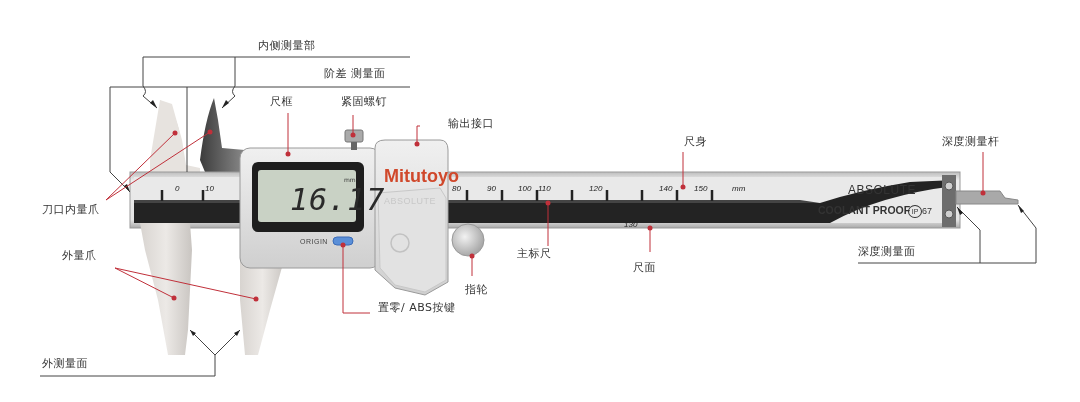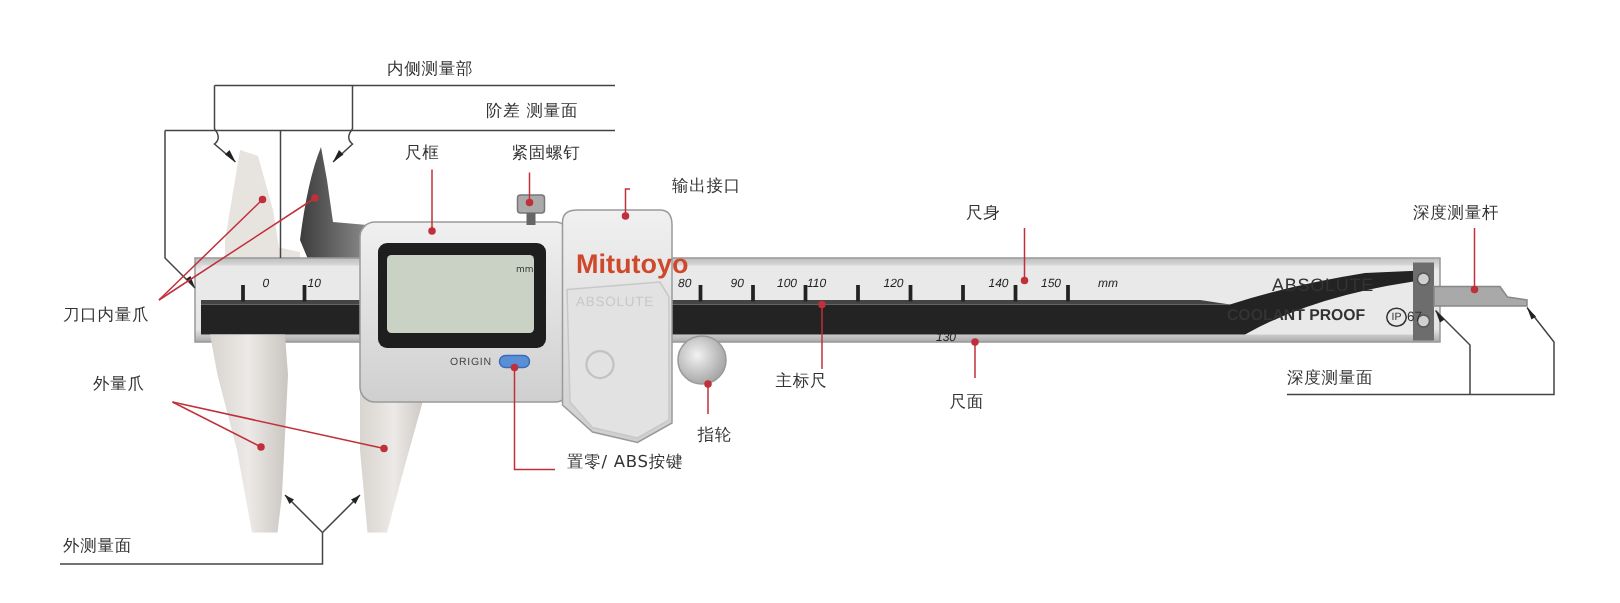--- a/index.html
+++ b/index.html
@@ -8,21 +8,21 @@
   .stage { position: absolute; left: 0; top: 0; width: 1080px; height: 402px; }
   svg.art { position: absolute; left: 0; top: 0; }
   .label { position: absolute; font-size: 11px; color: #333; white-space: nowrap; line-height: 1; letter-spacing: 0.5px; }
   .ruler-num { position: absolute; font-size: 8px; font-style: italic; color: #222; font-family: "Liberation Sans", sans-serif; }
   .lcd-text { position: absolute; font-family: "DejaVu Sans Mono", monospace; font-style: italic; font-size: 30px; color: #2a2a2a; letter-spacing: 1px; }
   .lcd-unit { position: absolute; font-size: 6px; color: #333; }
   .brand { position: absolute; font-family: "Liberation Sans", sans-serif; font-weight: bold; font-size: 18px; color: #d0482b; }
   .origin { position: absolute; font-family: "Liberation Sans", sans-serif; font-size: 7px; color: #444; letter-spacing: 0.5px; }
   .abs-logo { position: absolute; font-family: "Liberation Sans", sans-serif; font-size: 12px; color: #333; letter-spacing: 0.5px; }
   .coolant { position: absolute; font-family: "Liberation Sans", sans-serif; font-weight: bold; font-size: 10.5px; color: #333; }
-  .ip { position: absolute; font-family: "Liberation Sans", sans-serif; font-size: 9px; color: #333; margin-left: 16px; }
+  .ip { position: absolute; font-family: "Liberation Sans", sans-serif; font-size: 9px; color: #333; }
   .abs-emboss { position: absolute; font-family: "Liberation Sans", sans-serif; font-size: 9px; color: #c8c8c8; letter-spacing: 0.5px; }
 </style>
 </head>
 <body>
 
 <div class="stage">
 
   <svg class="art" width="1080" height="402" viewBox="0 0 1080 402">
     <defs>
       <linearGradient id="beamG" x1="0" y1="0" x2="0" y2="1">
@@ -168,20 +168,21 @@
       <circle cx="650" cy="228" r="2.5"></circle>
       <circle cx="472" cy="256" r="2.5"></circle>
       <circle cx="343" cy="245" r="2.5"></circle>
       <circle cx="175" cy="133" r="2.5"></circle>
       <circle cx="210" cy="132" r="2.5"></circle>
       <circle cx="174" cy="298" r="2.5"></circle>
       <circle cx="256" cy="299" r="2.5"></circle>
     </g>
   </svg>
 
+  <div class="lcd-text" style="left:290px; top:182px;">16.17</div>
   <div class="lcd-unit" style="left:344px; top:176px;">mm</div>
   <div class="brand" style="left:384px; top:166px;">Mitutoyo</div>
   <div class="origin" style="left:300px; top:238px;">ORIGIN</div>
   <div class="abs-emboss" style="left:384px; top:196px;">ABSOLUTE</div>
   <div class="abs-logo" style="left:848px; top:183px;">ABSOLUTE</div>
   <div class="coolant" style="left:818px; top:204px;">COOLANT PROOF</div>
   <div class="ip" style="left:908px; top:205px; border:1px solid #333; border-radius:50%; width:12px; height:11px; text-align:center; font-size:7px; line-height:11px;">IP</div>
   <div class="ip" style="left:922px; top:206px;">67</div>
 
   <div class="ruler-num" style="left:175px; top:184px;">0</div>
@@ -194,21 +195,21 @@
   <div class="ruler-num" style="left:624px; top:184px;margin-top:36px;">130</div>
   <div class="ruler-num" style="left:659px; top:184px;">140</div>
   <div class="ruler-num" style="left:694px; top:184px;">150</div>
   <div class="ruler-num" style="left:732px; top:184px;">mm</div>
 
   <div class="label" style="left:258px; top:40px;">内侧测量部</div>
   <div class="label" style="left:324px; top:68px;">阶差 测量面</div>
   <div class="label" style="left:270px; top:96px;">尺框</div>
   <div class="label" style="left:341px; top:96px;">紧固螺钉</div>
   <div class="label" style="left:448px; top:118px;">输出接口</div>
-  <div class="label" style="left:644px; top:136px;text-align:center;">尺身</div>
+  <div class="label" style="left:684px; top:136px;text-align:center;">尺身</div>
   <div class="label" style="left:942px; top:136px;">深度测量杆</div>
   <div class="label" style="left:42px; top:204px;">刀口内量爪</div>
   <div class="label" style="left:62px; top:250px;">外量爪</div>
   <div class="label" style="left:517px; top:248px;">主标尺</div>
   <div class="label" style="left:633px; top:262px;">尺面</div>
   <div class="label" style="left:858px; top:246px;">深度测量面</div>
   <div class="label" style="left:465px; top:284px;">指轮</div>
   <div class="label" style="left:378px; top:302px;">置零/ ABS按键</div>
   <div class="label" style="left:42px; top:358px;">外测量面</div>
 </div>

